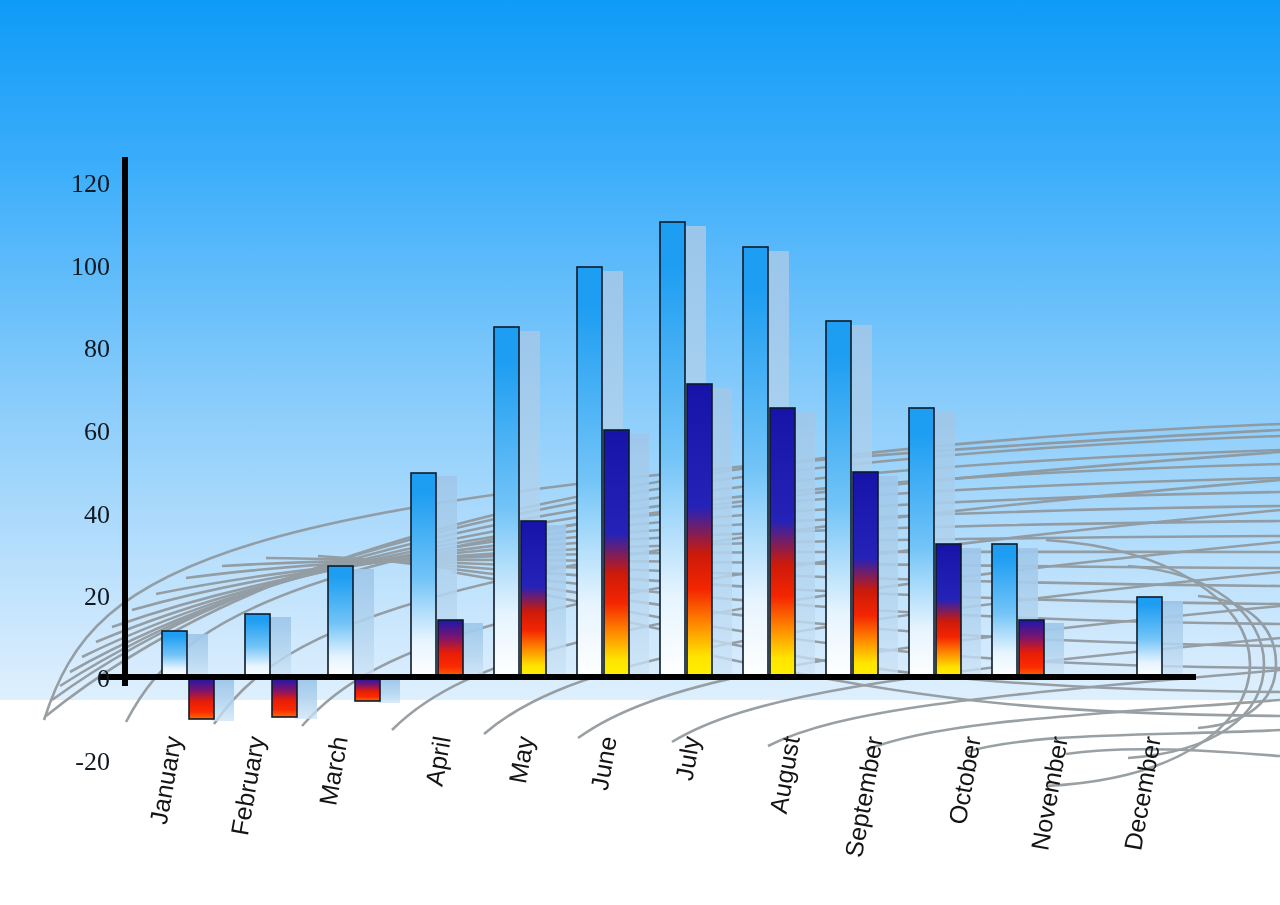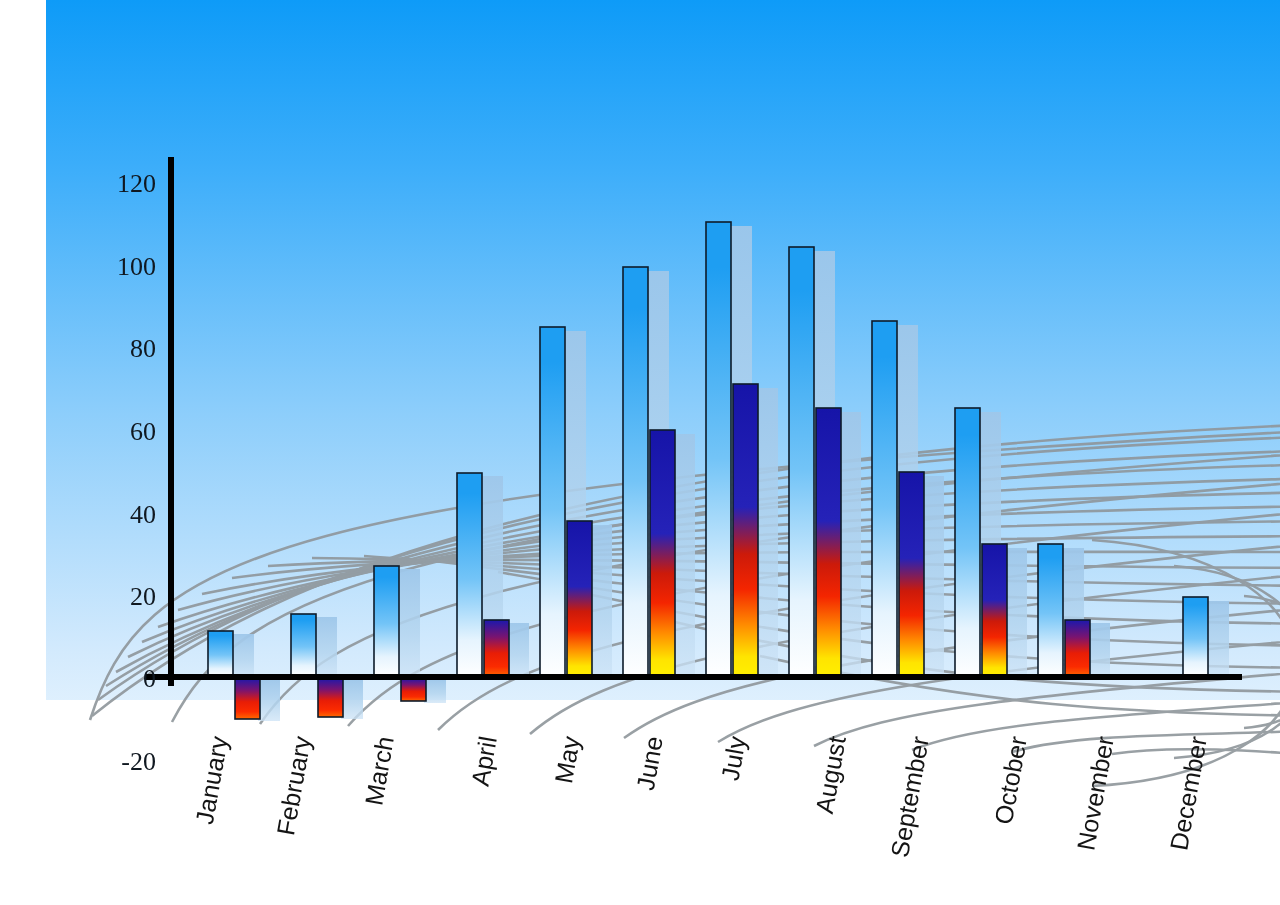--- a/index.html
+++ b/index.html
@@ -10,21 +10,20 @@
   body {
     width: 1280px;
     height: 905px;
     overflow: hidden;
     font-family: "Liberation Sans", sans-serif;
   }
   #chart-root {
     position: relative;
     width: 1076px;
     height: 905px;
-    margin-left: 46px;
   }
   svg#chart-svg {
     display: block;
     width: 1280px;
     height: 905px;
   }
   text.tick-label {
     font-family: "Liberation Serif", serif;
     font-size: 26px;
     fill: #101820;

